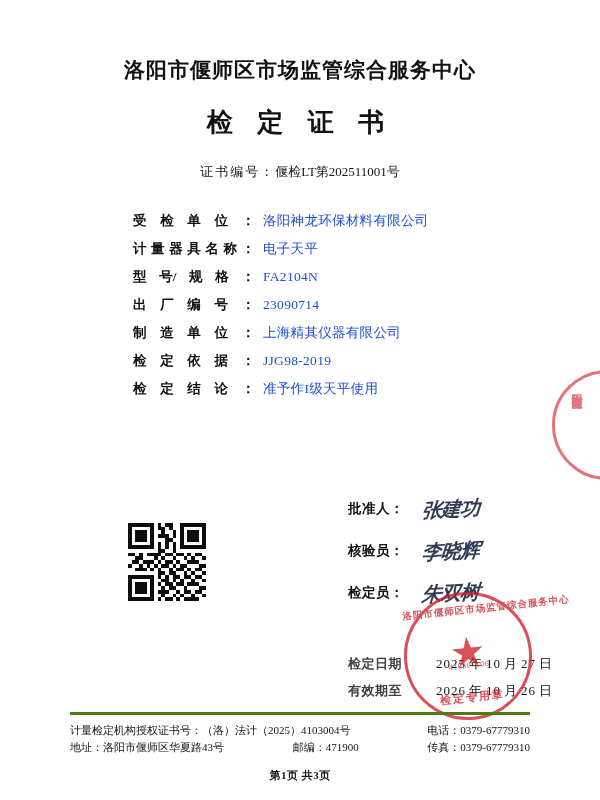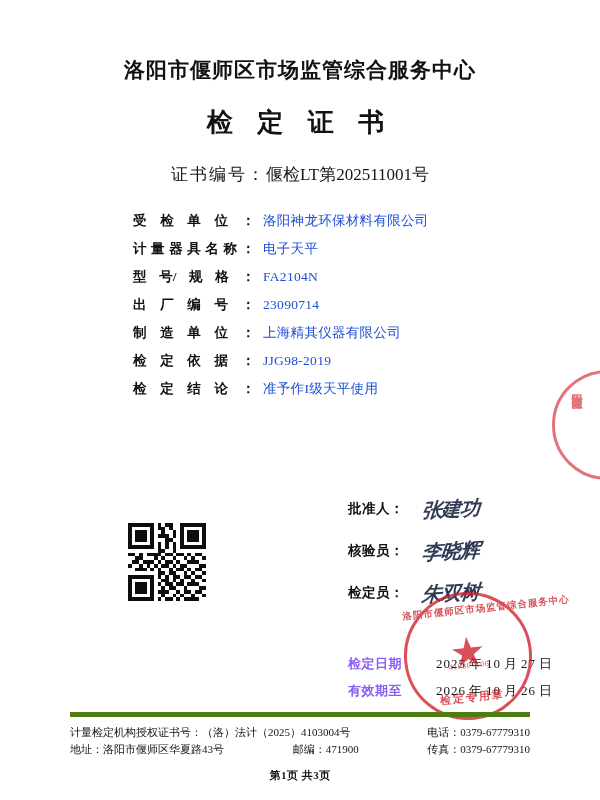--- a/index.html
+++ b/index.html
@@ -43,21 +43,21 @@
     letter-spacing: 9px;
     color: #121212;
     font-family: Liberation Serif, serif;
   }
   .cert-no {
     position: absolute;
     top: 163px;
     left: 0;
     width: 600px;
     text-align: center;
-    font-size: 17px;
+    font-size: 13px;
     letter-spacing: 0.5px;
     color: #161616;
   }
   .cert-no .cn-label { letter-spacing: 2px; }
   .cert-no .cn-value { letter-spacing: 0px; }
 
   
   .fields {
     position: absolute;
     top: 212px;
@@ -145,34 +145,34 @@
     font-size: 13px;
   }
   .date-row {
     display: flex;
     align-items: baseline;
     height: 27px;
     white-space: nowrap;
   }
   .date-label {
     font-weight: bold;
-    color: #8b5cf6;
+    color: #404040;
     letter-spacing: 0.5px;
     width: 64px;
   }
   .date-val { margin-left: 24px; letter-spacing: 1px; color: #161616; }
   .date-val em { font-style: normal; padding: 0 3px; }
 
   
   .footer {
     position: absolute;
     left: 70px;
     top: 712px;
     width: 460px;
-    border-top: 5px solid #4d7c0f;
+    border-top: 3px solid #4d7c0f;
     padding-top: 7px;
     font-size: 11px;
     color: #141414;
   }
   .footer-row {
     display: flex;
     justify-content: space-between;
     line-height: 17px;
   }
   .footer-left { white-space: nowrap; }

